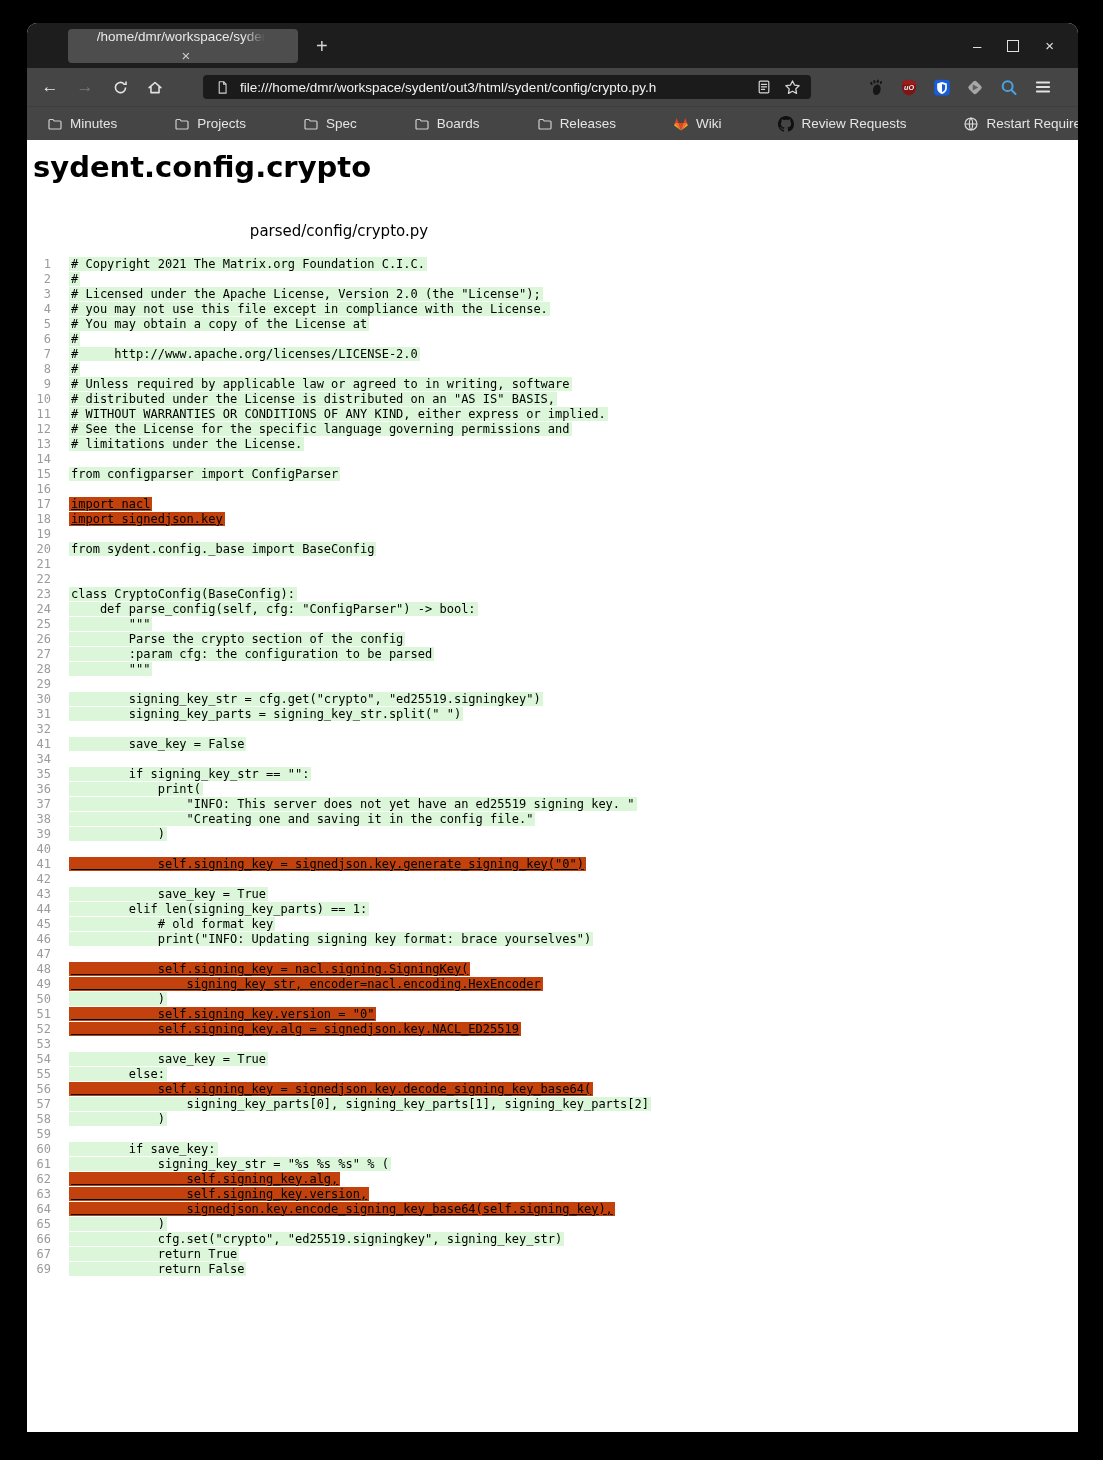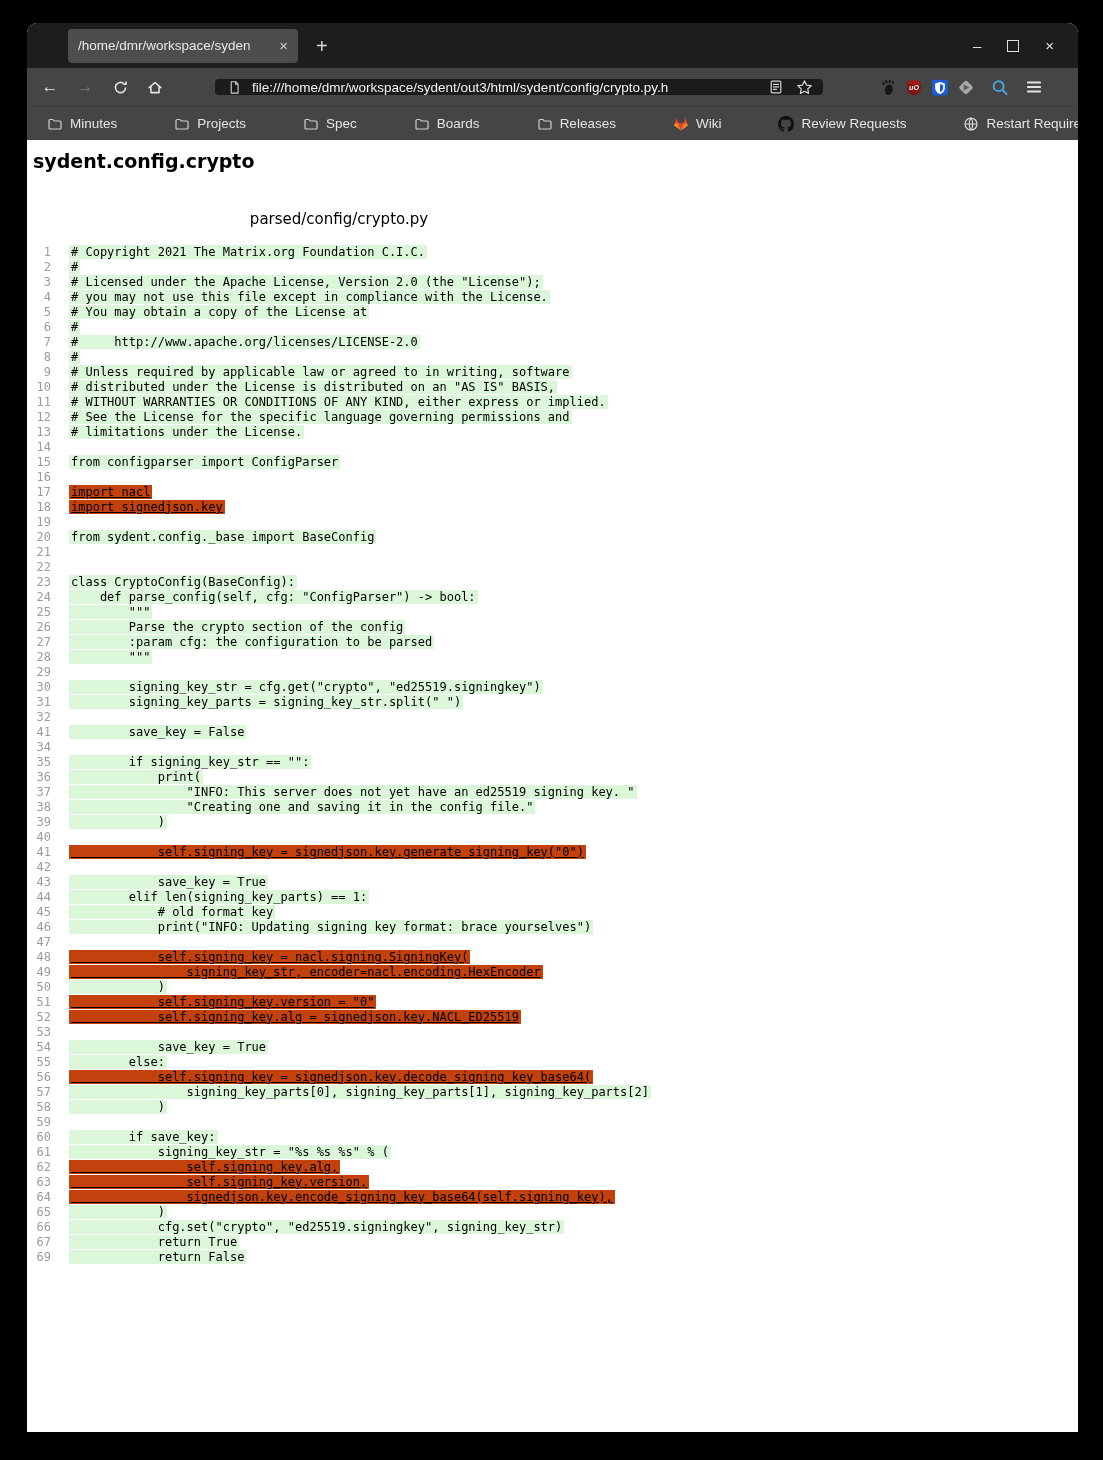--- a/index.html
+++ b/index.html
@@ -1,46 +1,46 @@
 <!DOCTYPE html>
 <html><head>
 <meta charset="utf-8">
 <style>
   html,body{margin:0;padding:0;}
   body{width:1103px;height:1460px;background:#000;position:relative;font-family:"Liberation Sans",sans-serif;}
   .window{position:absolute;left:27px;top:23px;width:1051px;height:1409px;border-radius:10px 10px 0 0;overflow:hidden;display:flex;flex-direction:column;background:#fff;}
   
   .titlebar{flex:0 0 45px;background:#1d1d1d;display:flex;align-items:center;}
-  .tab{margin-left:41px;width:210px;height:34px;background:#4d4d4d;border-radius:4px;display:flex;align-items:center;padding:0 10px;color:#e8e8e8;font-size:13.5px;}
+  .tab{margin-left:41px;width:210px;height:34px;background:#4d4d4d;border-radius:4px;display:flex;align-items:center;padding:0 10px;color:#e8e8e8;font-size:13.5px;flex-direction:column;}
   .tab-title{flex:1;white-space:nowrap;overflow:hidden;position:relative;}
   .tab-title::after{content:"";position:absolute;right:0;top:0;bottom:0;width:26px;background:linear-gradient(90deg,rgba(77,77,77,0),#4d4d4d 85%);}
   .tab-close{margin-left:6px;color:#cfcfcf;font-size:15px;line-height:1;cursor:default;}
   .newtab{margin-left:18px;color:#d5d5d5;font-size:20px;line-height:1;}
   .win-controls{margin-left:auto;margin-right:24px;display:flex;gap:26px;align-items:center;color:#e0e0e0;}
   .wc{font-size:15px;line-height:1;}
   .wc-max{width:10px;height:10px;border:1.6px solid #e0e0e0;}
   
   .navbar{flex:0 0 38px;background:#454545;display:flex;align-items:center;padding:0 16px 0 12px;}
   .nav-btn{width:22px;display:flex;justify-content:center;align-items:center;color:#e6e6e6;font-size:17px;margin-right:13px;}
   .nav-btn.disabled{color:#7a7a7a;}
-  .urlbar{width:588px;height:16px;background:#1b1b1b;border-radius:4px;display:flex;align-items:center;padding:0 10px;margin-left:36px;}
+  .urlbar{width:588px;height:24px;background:#1b1b1b;border-radius:4px;display:flex;align-items:center;padding:0 10px;margin-left:24px;}
   .url-text{color:#f2f2f2;font-size:13.5px;margin-left:9px;flex:1;white-space:nowrap;overflow:hidden;position:relative;}
   .url-text::after{content:"";position:absolute;right:0;top:0;bottom:0;width:22px;background:linear-gradient(90deg,rgba(27,27,27,0),#1b1b1b 85%);}
   .urlbar .tail-icon{margin-left:10px;display:flex;}
-  .ext-cluster{display:flex;gap:8px;margin-left:56px;align-items:center;font-style:italic;}
+  .ext-cluster{display:flex;gap:15px;margin-left:56px;align-items:center;font-style:italic;}
   .nav-right{display:flex;gap:16px;margin-left:16px;align-items:center;}
   .icon16{width:18px;height:18px;display:flex;align-items:center;justify-content:center;}
   
   .bmbar{flex:0 0 33px;background:#454545;border-top:1px solid #3d3d3d;display:flex;align-items:center;padding:0 16px 0 10px;color:#e5e5e5;font-size:13.5px;}
   .bm{display:flex;align-items:center;gap:7px;padding:0 10px;white-space:nowrap;}
   .bm-icon{display:flex;width:16px;height:16px;}
   .bm-overflow{margin-left:auto;font-size:16px;color:#dadada;}
   
   .content{flex:1;background:#fff;color:#000;font-family:"DejaVu Sans",sans-serif;overflow:hidden;}
-  .page-title{font-size:19px;font-weight:bold;margin:10px 0 0 6px;line-height:1.2;}
+  .page-title{font-size:29px;font-weight:bold;margin:10px 0 0 6px;line-height:1.2;}
   .codebox{width:max-content;}
   .filename{text-align:center;font-size:15px;margin:37px 0 17px 0;}
   .code{font-family:"DejaVu Sans Mono",monospace;font-size:12px;line-height:15px;}
   .row{height:15px;white-space:pre;}
   .ln{display:inline-block;width:24px;text-align:right;color:#9b9b9b;}
   .src{margin-left:18px;padding:0 2px;}
   .src.hit{background:#dbf6d8;}
   .src.miss{background:#c2410c;text-decoration:underline;}
 </style>
 </head>

